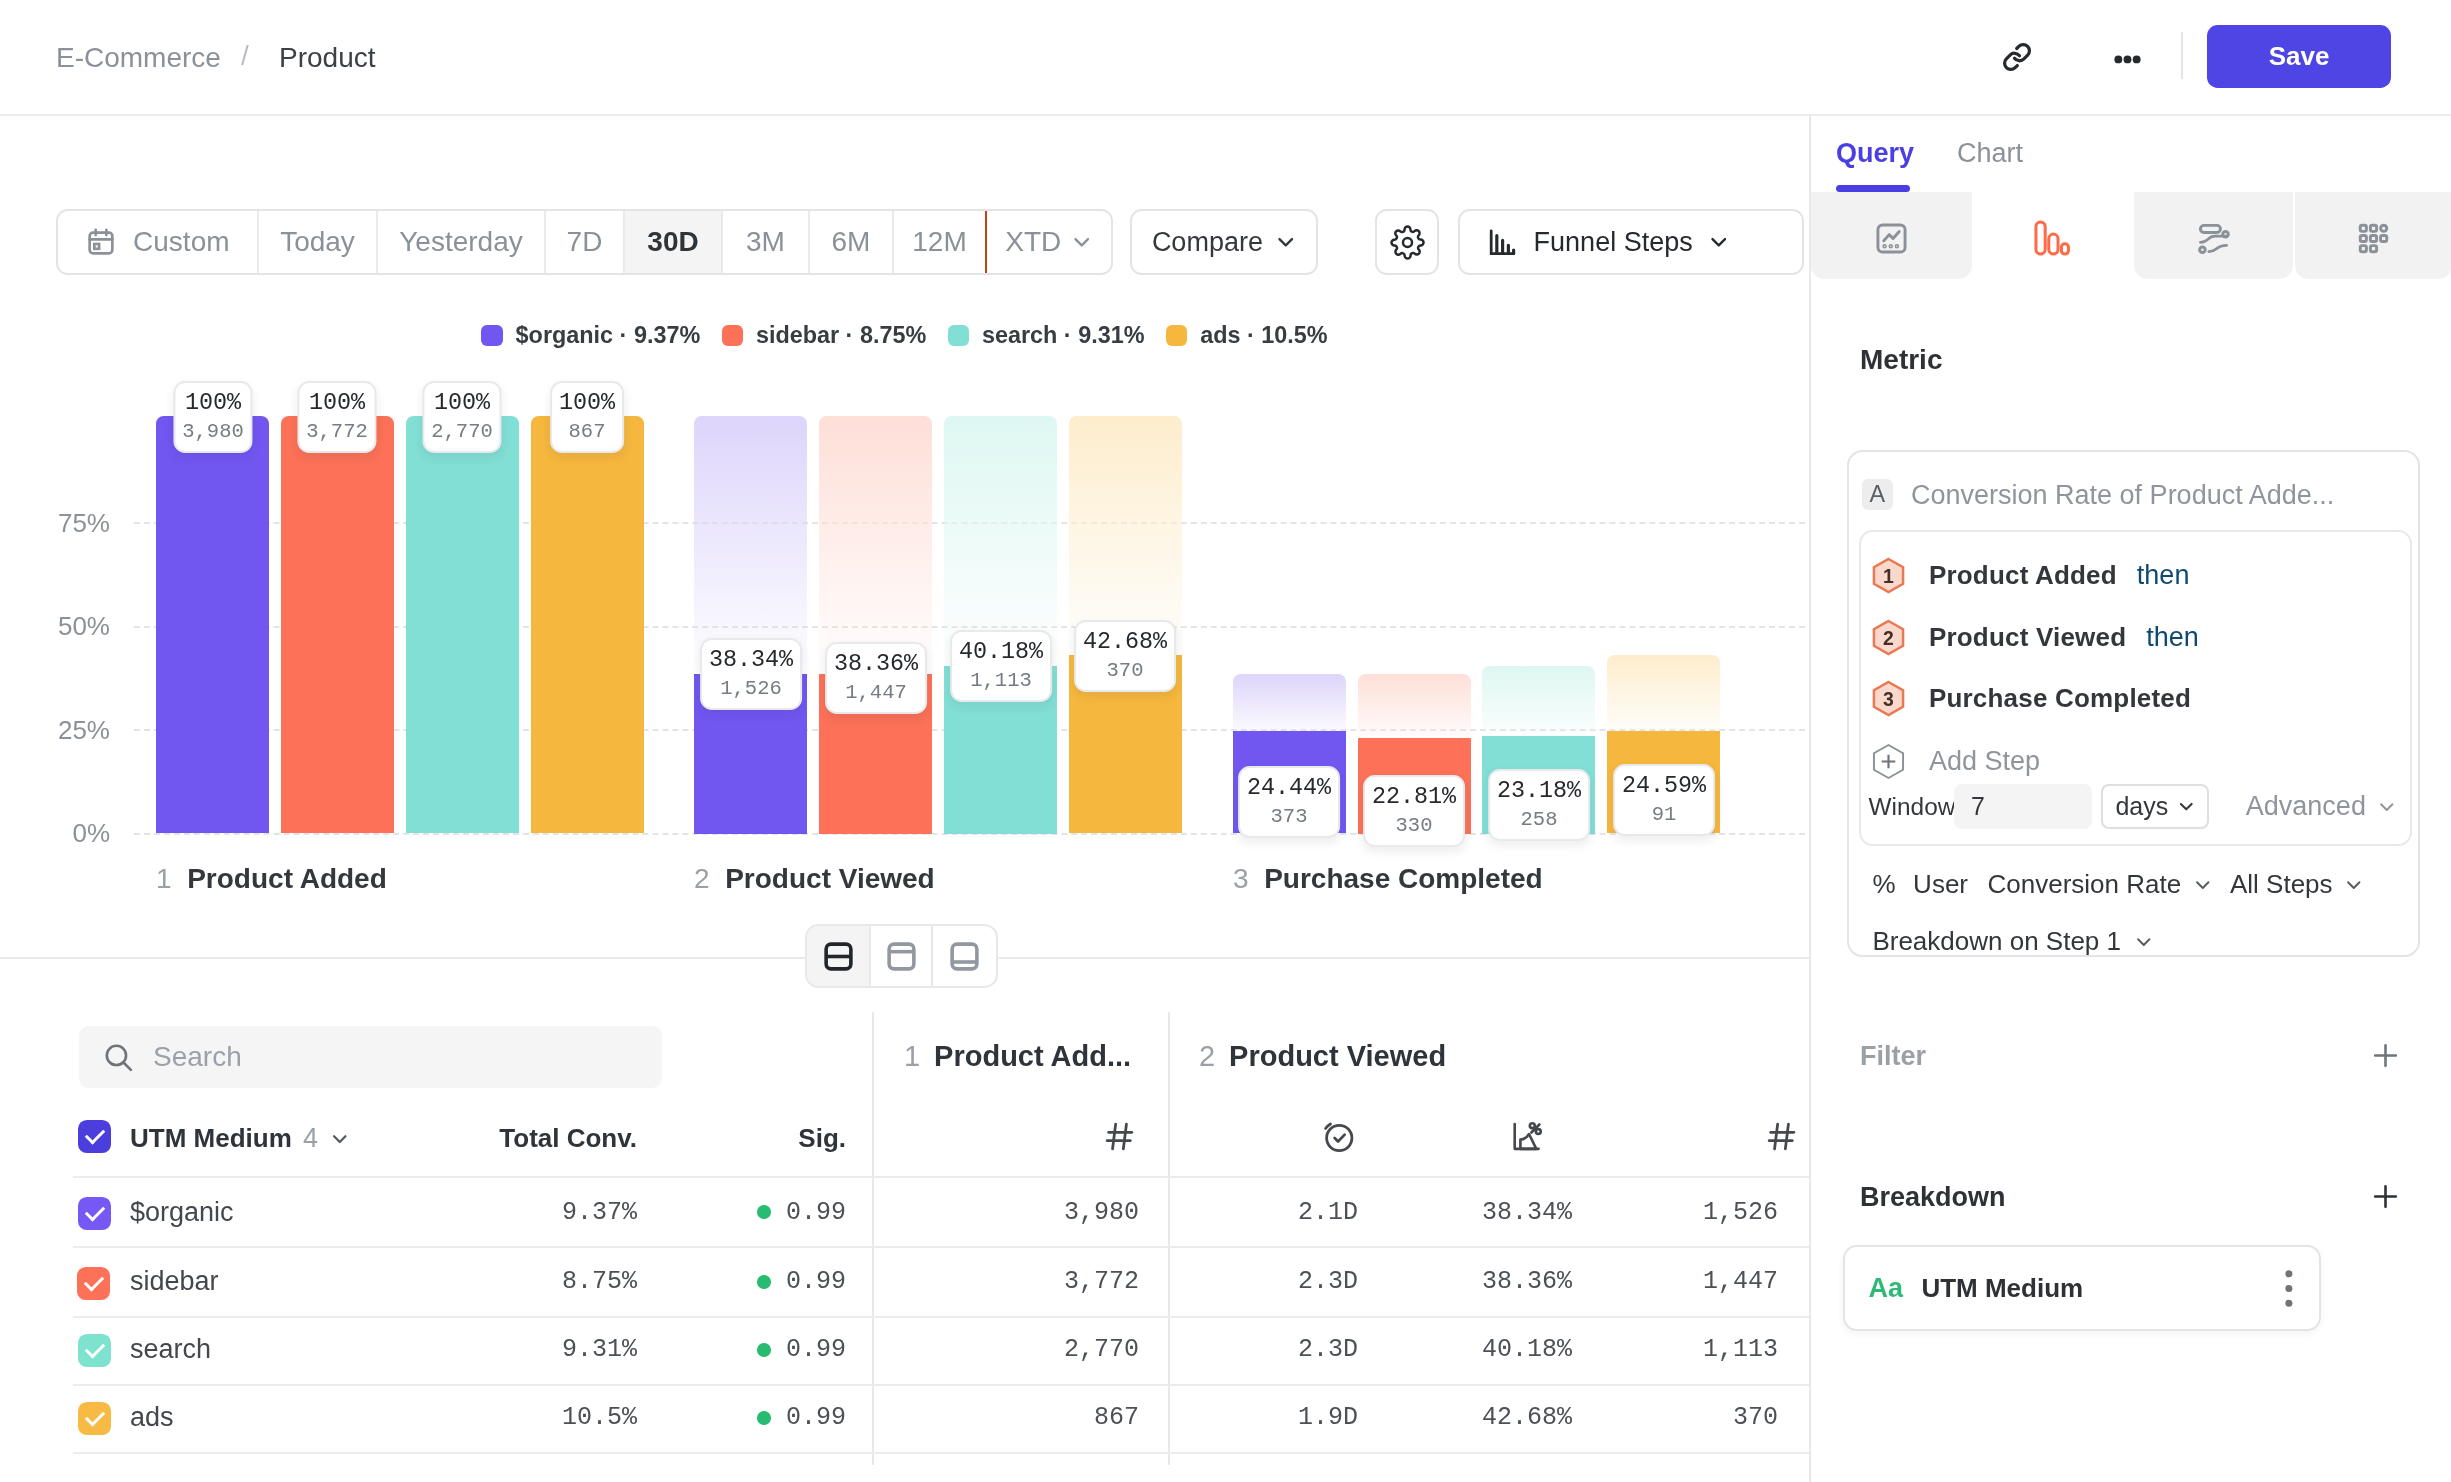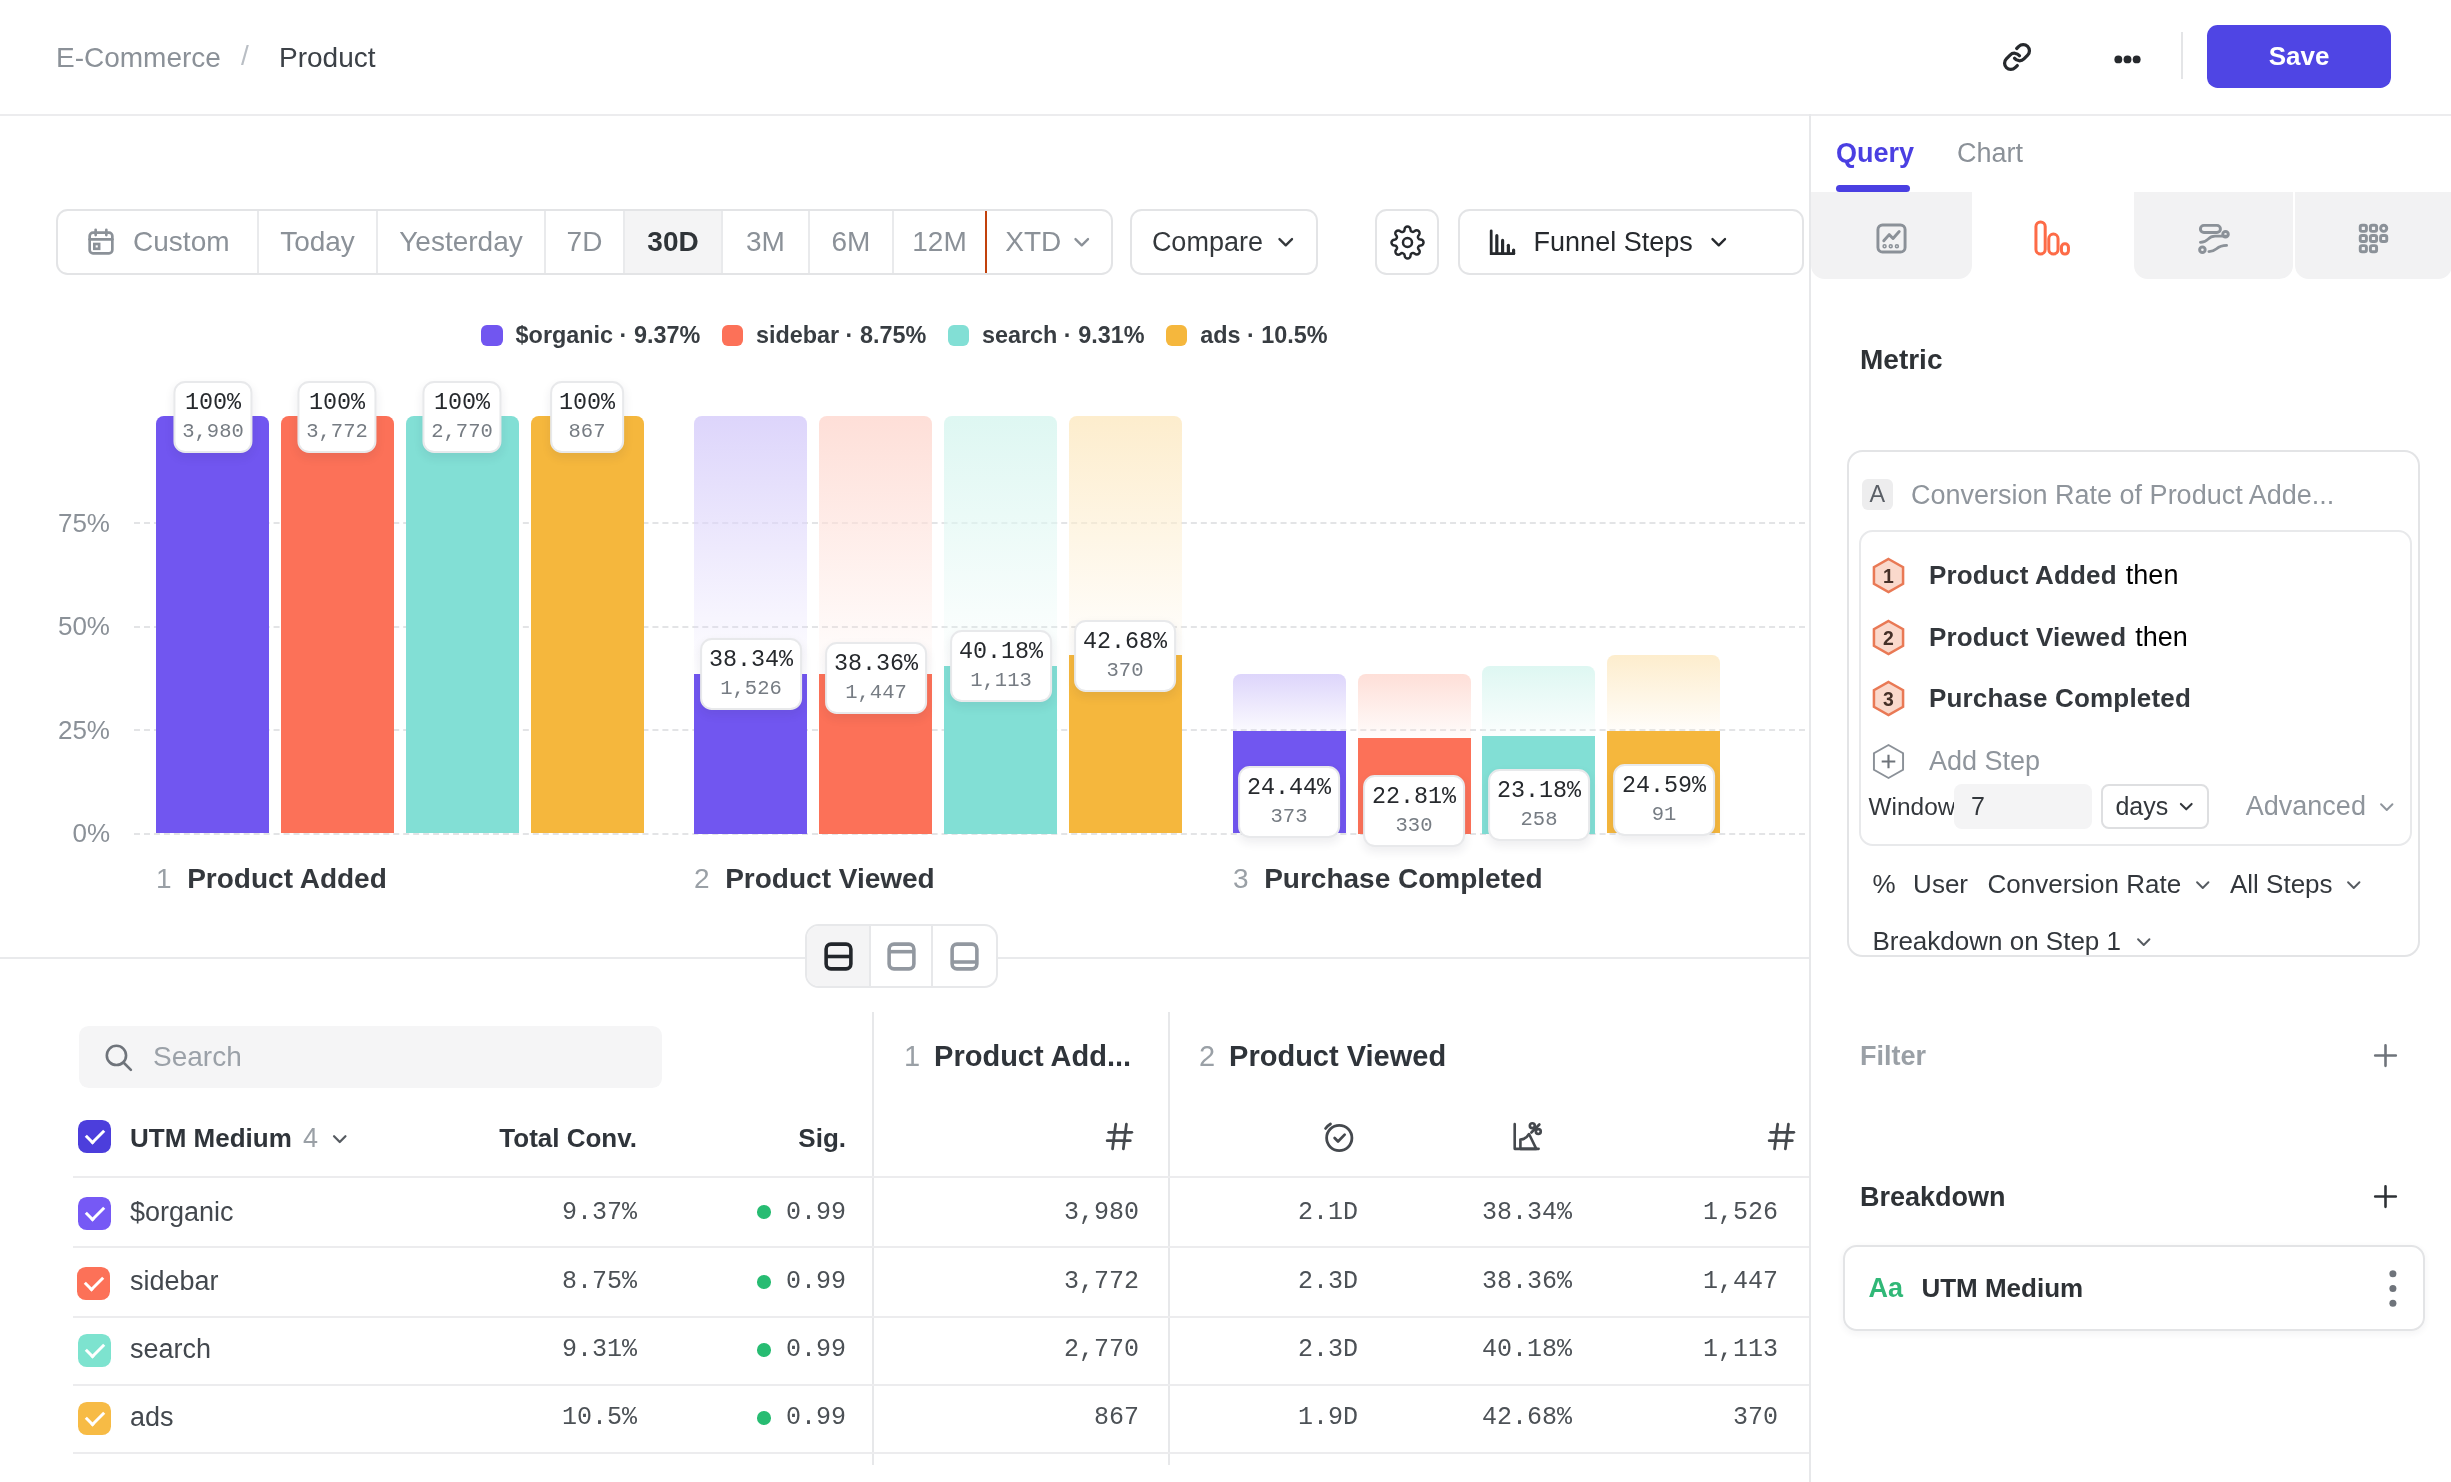--- a/index.html
+++ b/index.html
@@ -18,21 +18,21 @@
   .steplab .n { color:#9aa0a6; font-weight:normal; margin-right:15.6px; }
   .rowline { left:73px; width:1736px; height:2px; background:#ececee; }
   .cb { width:33px; height:33px; border-radius:8.8px; position:absolute; }
   .cb::after { content:""; position:absolute; left:7.8px; top:8.8px; width:14.6px; height:7.8px; border-left:3.5px solid #fff; border-bottom:3.5px solid #fff; transform:rotate(-45deg); }
   .rlab { left:130px; font-size:27px; color:#43484e; }
   .num { font-family:"Liberation Mono", monospace; font-size:25px; color:#4c5156; text-align:right; }
   .dot { width:13.7px; height:13.7px; border-radius:50%; background:#27bc72; }
   .mrow { position:absolute; left:11.7px; right:21.5px; height:45px; display:flex; align-items:center; }
   .hex { margin-right:23.4px; }
   .sname { font-size:26px; font-weight:bold; color:#33373c; letter-spacing:0.2px; }
-  .sthen { font-size:27px; color:#000000; margin-left:9px; }
+  .sthen { font-size:27px; color:#0c4a6e; margin-left:20px; }
 </style>
 </head>
 <body>
 <div id="app">
 
   <div class="abs" style="left:56px; top:42px; font-size:28px; color:#8b9198;">E-Commerce</div>
   <div class="abs" style="left:241px; top:40px; font-size:28px; color:#b9bec4;">/</div>
   <div class="abs" style="left:279px; top:42px; font-size:28px; color:#3c4147;">Product</div>
 
   <div class="abs" id="icon-link" style="left:2002px; top:42px;">
@@ -457,21 +457,21 @@
       </svg>
   </div>
 
   <div class="abs" style="left:1860px; top:1182px; font-size:27px; font-weight:bold; color:#2e3236;">Breakdown</div>
   <div class="abs" style="left:2370px; top:1181px;">
     <svg width="31" height="31" viewBox="0 0 24 24" fill="none" stroke="#2e3236" stroke-width="2" stroke-linecap="round">
         <path d="M12 4v16M4 12h16"></path>
       </svg>
   </div>
 
-  <div class="abs" style="left:1843px; top:1245px; width:582px; height:86px; border:2px solid #e3e4e6; border-radius:13.7px; box-shadow:0 2.9px 7.8px rgba(40,40,60,0.05); display:flex; align-items:center;">
+  <div class="abs" style="left:1843px; top:1245px; width:478px; height:86px; border:2px solid #e3e4e6; border-radius:13.7px; box-shadow:0 2.9px 7.8px rgba(40,40,60,0.05); display:flex; align-items:center;">
     <span style="margin-left:23.4px; font-size:27px; font-weight:bold; color:#30b877;">Aa</span>
     <span style="margin-left:18.5px; font-size:26px; font-weight:bold; color:#2e3236;">UTM Medium</span>
     <svg style="position:absolute; right:25px;" width="9.8" height="41" viewBox="0 0 10 42">
         <circle cx="5" cy="6" r="3.6" fill="#6f747b"></circle>
         <circle cx="5" cy="21" r="3.6" fill="#6f747b"></circle>
         <circle cx="5" cy="36" r="3.6" fill="#6f747b"></circle>
       </svg>
   </div>
 
 </div>

